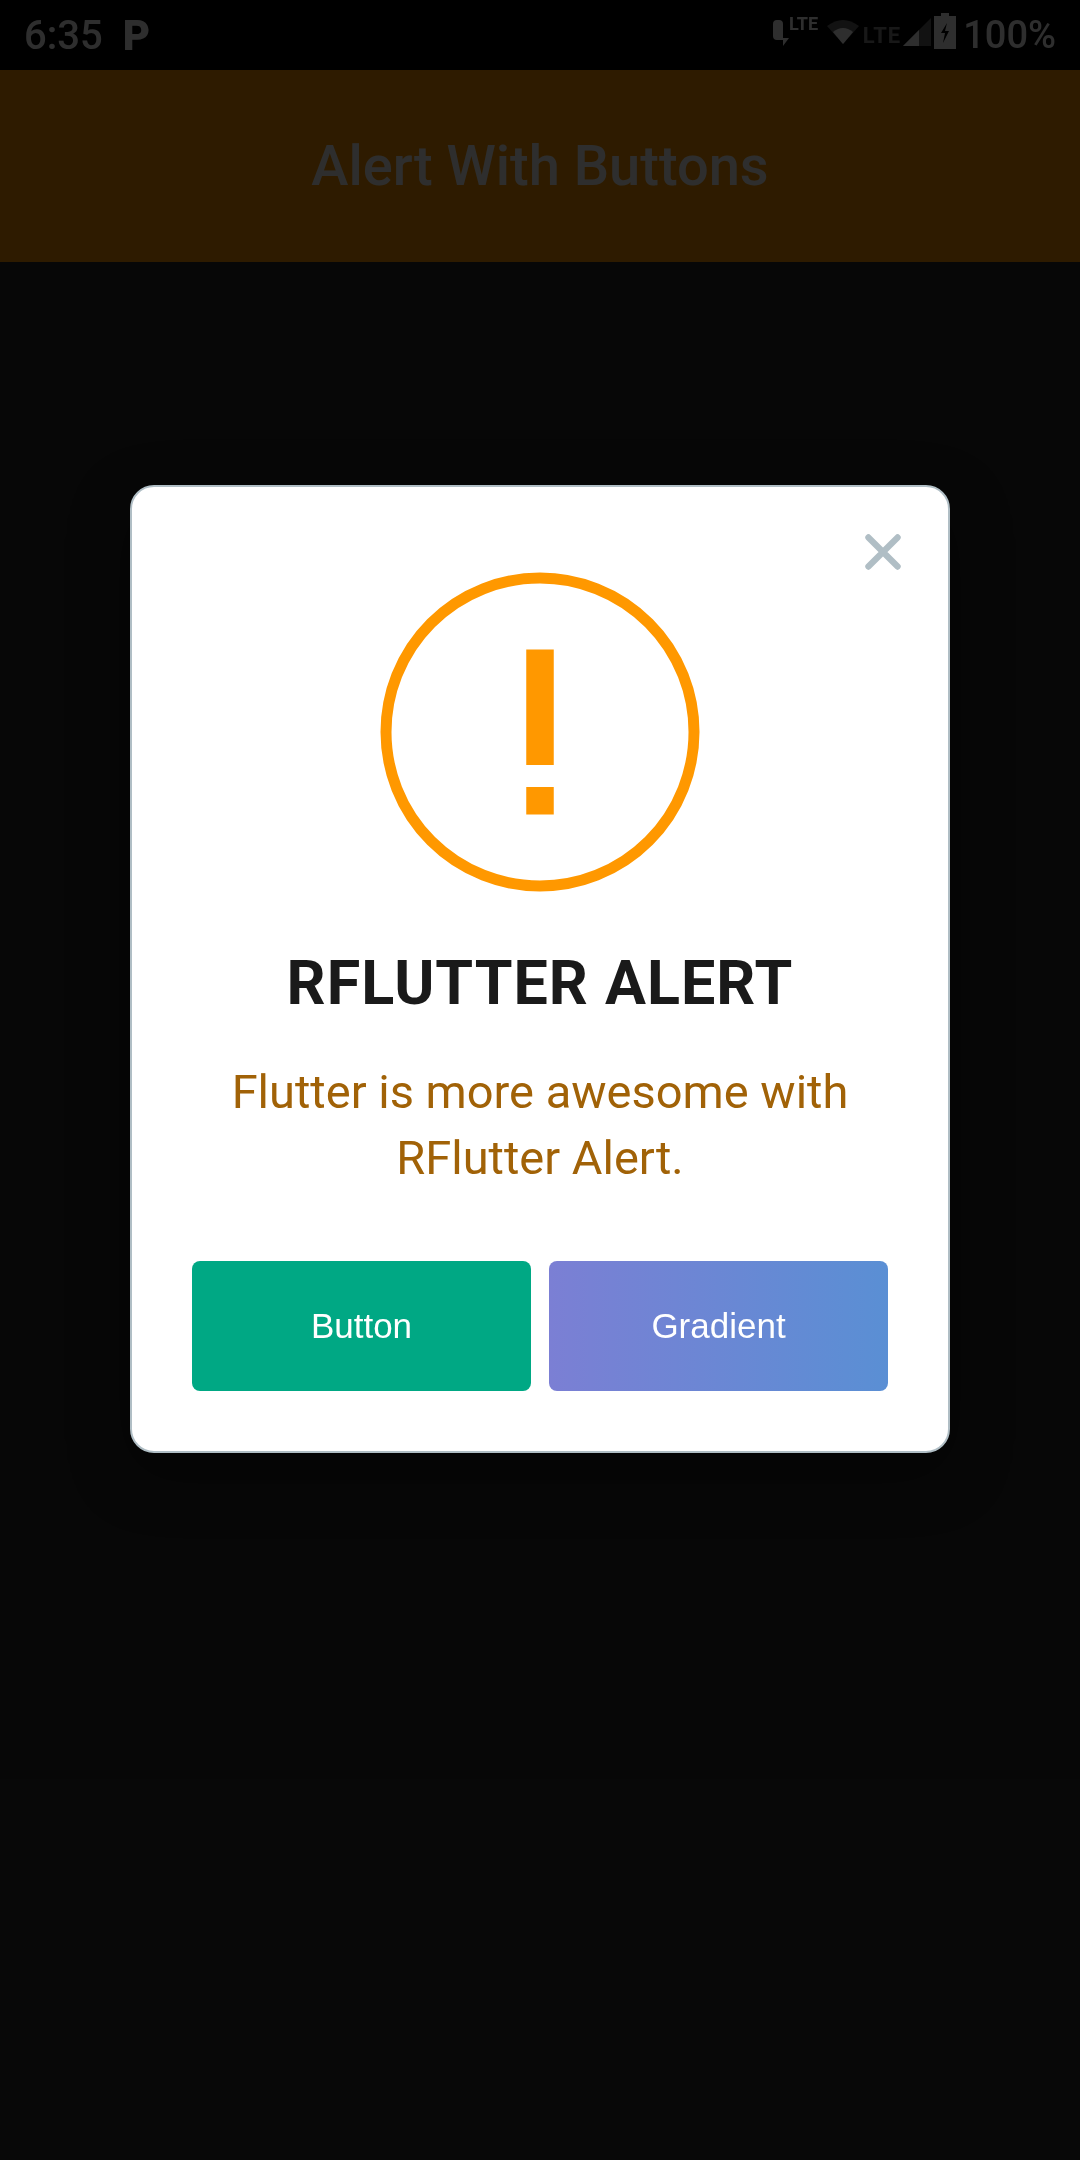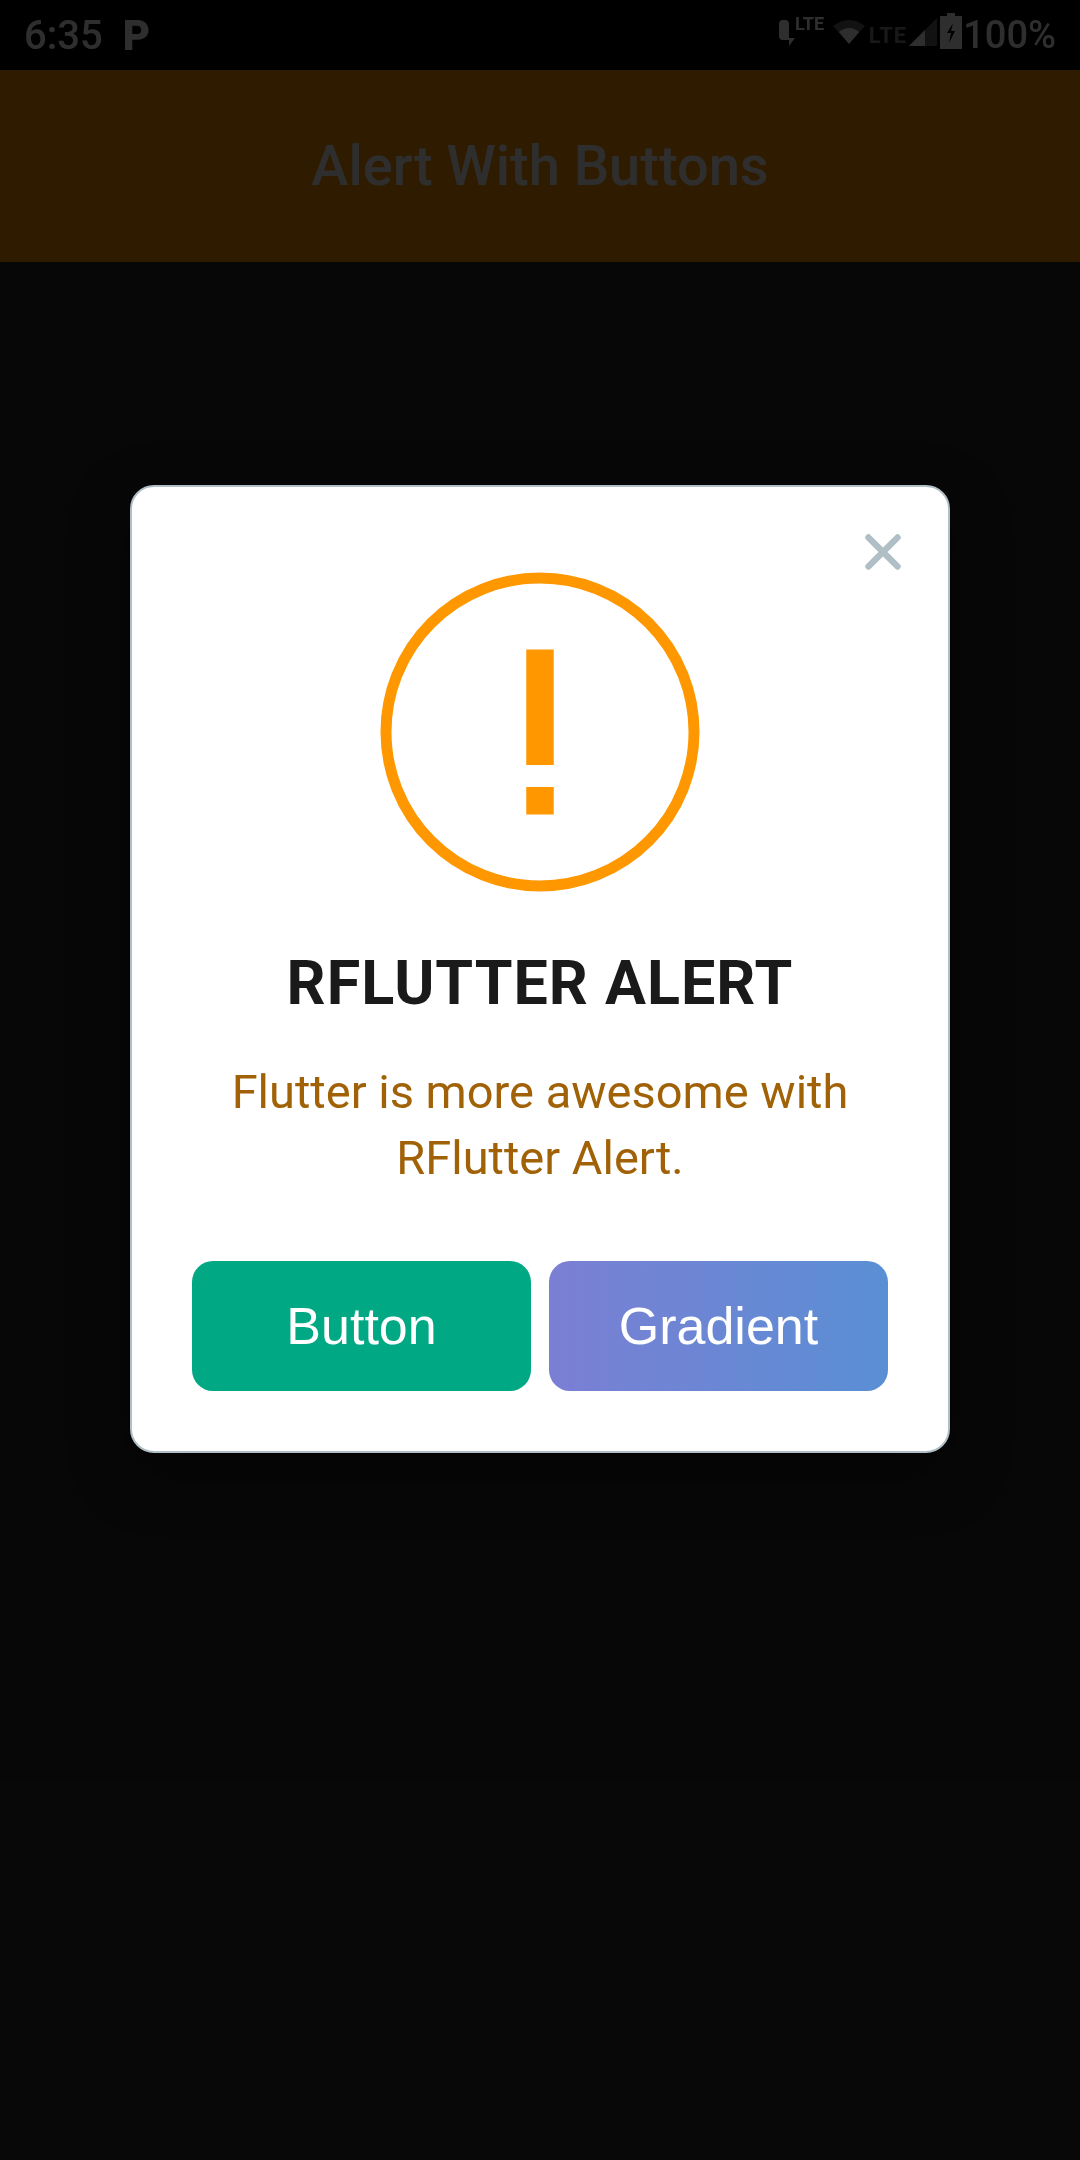--- a/index.html
+++ b/index.html
@@ -149,22 +149,22 @@
     .dialog-buttons {
       display: flex;
       gap: 18px;
       width: 100%;
     }
     
     .dialog-btn {
       flex: 1;
       height: 130px;
       border: none;
-      border-radius: 21px;
-      font-size: 52px;
+      border-radius: 8px;
+      font-size: 35px;
       font-weight: 400;
       color: white;
       cursor: pointer;
       display: flex;
       align-items: center;
       justify-content: center;
     }
     
     .btn-primary {
       background: #00a884;
@@ -184,20 +184,21 @@
       font-weight: 700;
       letter-spacing: 1px;
     }
     
     .lte-dim {
       color: #888;
     }
     
     .battery-pct {
       font-size: 38px;
+      margin-left: 6px;
     }
   </style>
 </head>
 <body>
 
 <div class="status-bar">
   <div class="status-left">
     <span class="status-time">6:35</span>
     <span class="p-icon">P</span>
   </div>

